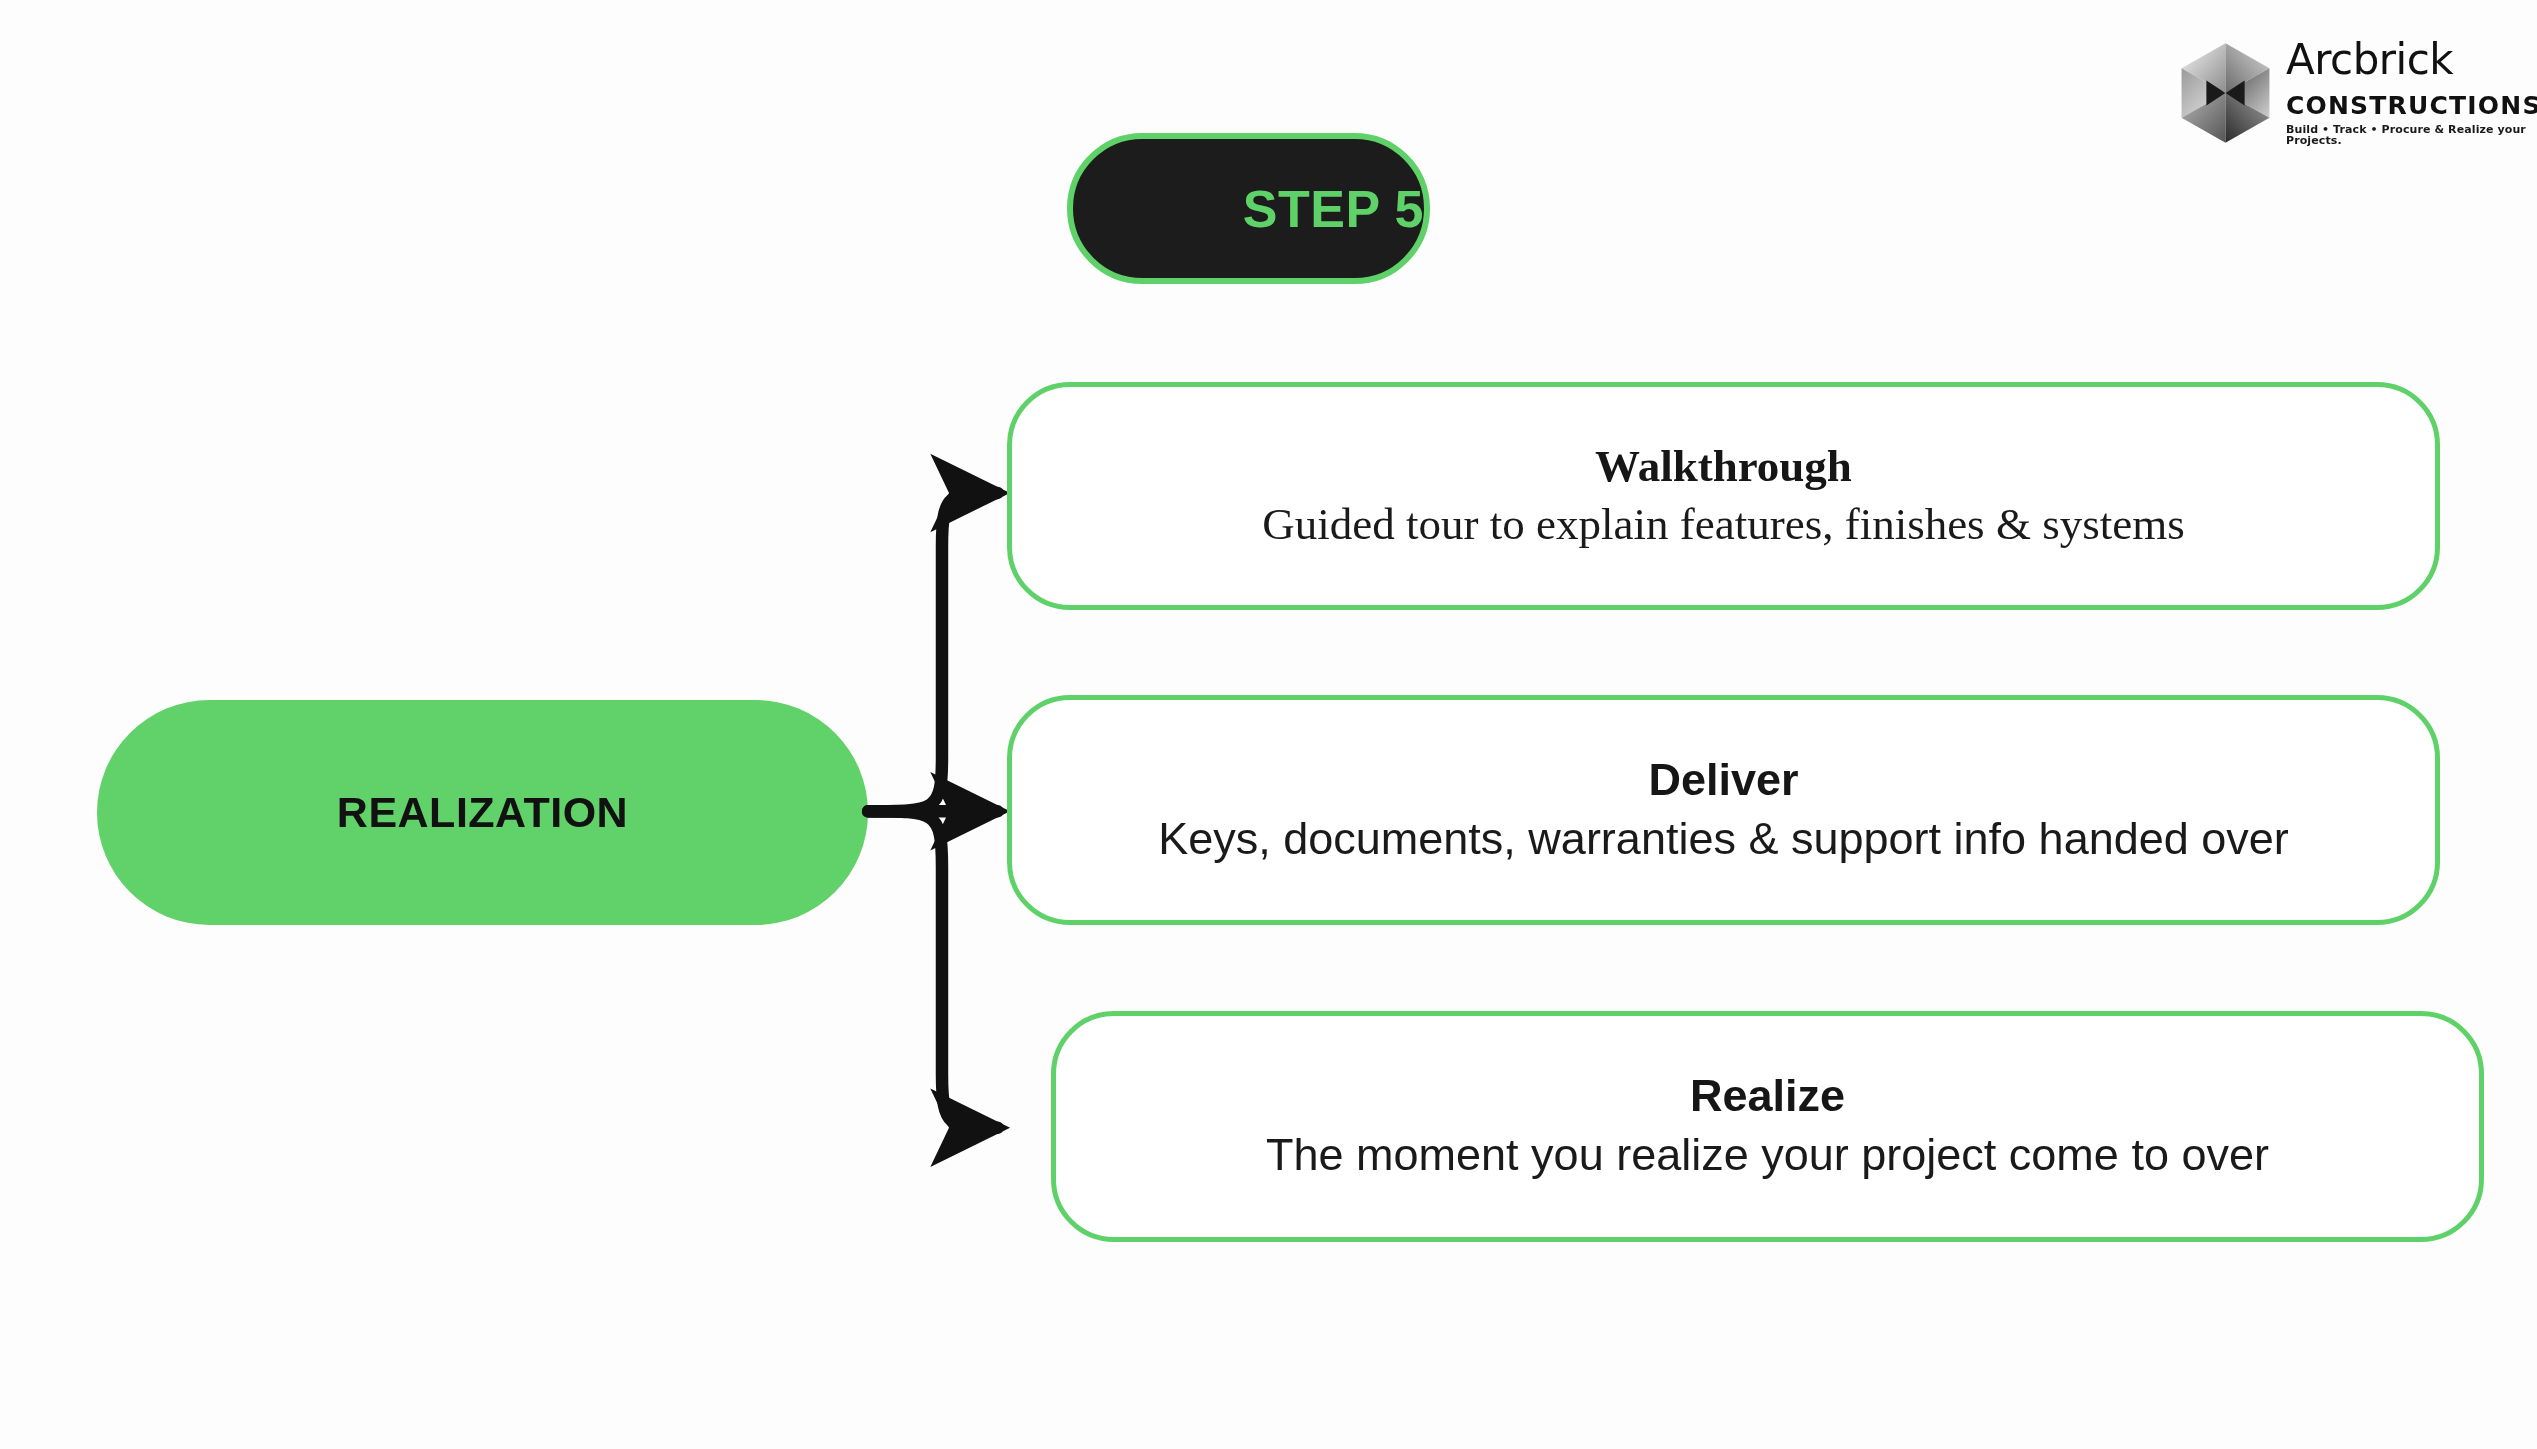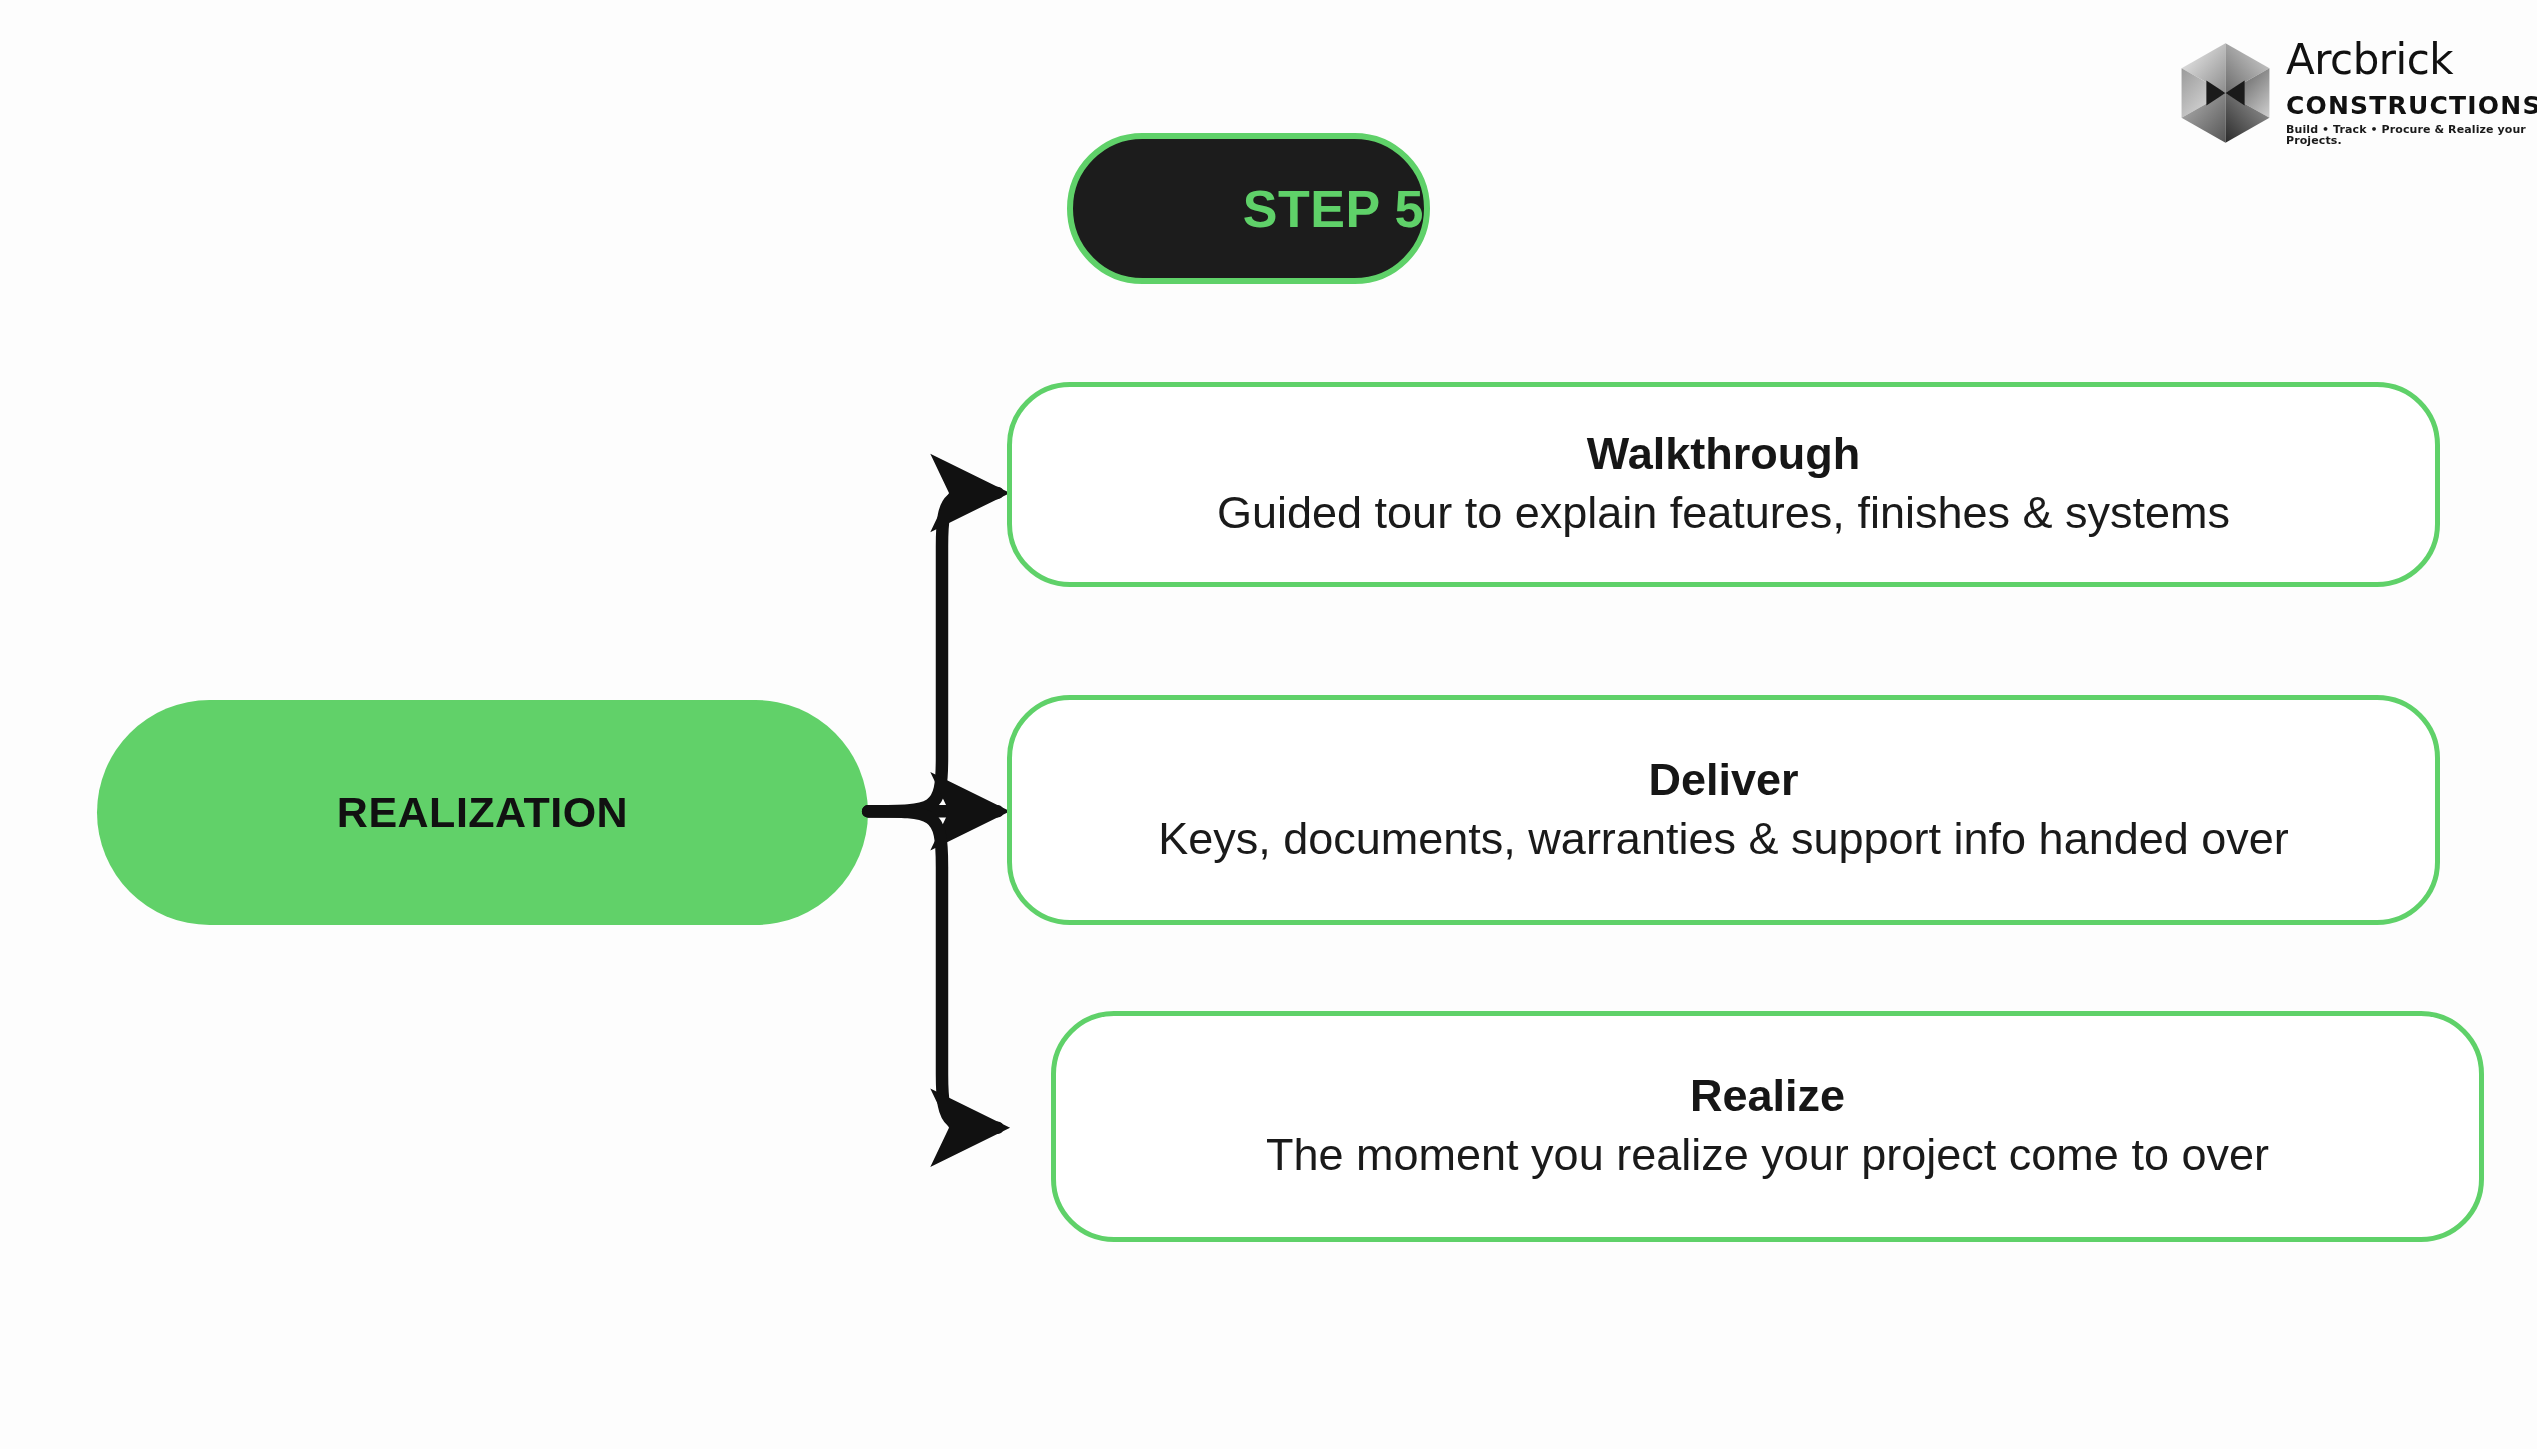--- a/index.html
+++ b/index.html
@@ -211,21 +211,21 @@
       </marker>
     </defs>
 
     <path d="M905,846 C975,846 982,846 982,790 L982,570 C982,514 990,514 1040,514" fill="none" stroke="#111111" stroke-width="13" stroke-linecap="round" marker-end="url(#arrowHead)"></path>
 
     <path d="M905,846 L1040,846" fill="none" stroke="#111111" stroke-width="13" stroke-linecap="round" marker-end="url(#arrowHead)"></path>
 
     <path d="M905,846 C975,846 982,846 982,904 L982,1120 C982,1176 990,1176 1040,1176" fill="none" stroke="#111111" stroke-width="13" stroke-linecap="round" marker-end="url(#arrowHead)"></path>
   </svg>
 
-  <div class="card" style="top:382px;height:205px;">
+  <div class="card" style="top:382px;height:228px;font-family:Liberation Serif, serif;">
     <div class="card-title">Walkthrough</div>
     <div class="card-desc">Guided tour to explain features, finishes &amp; systems</div>
   </div>
 
   <div class="card" style="top:695px;height:230px;">
     <div class="card-title">Deliver</div>
     <div class="card-desc">Keys, documents, warranties &amp; support info handed over</div>
   </div>
 
   <div class="card" style="top:1011px;height:231px;margin-left:44px;">

